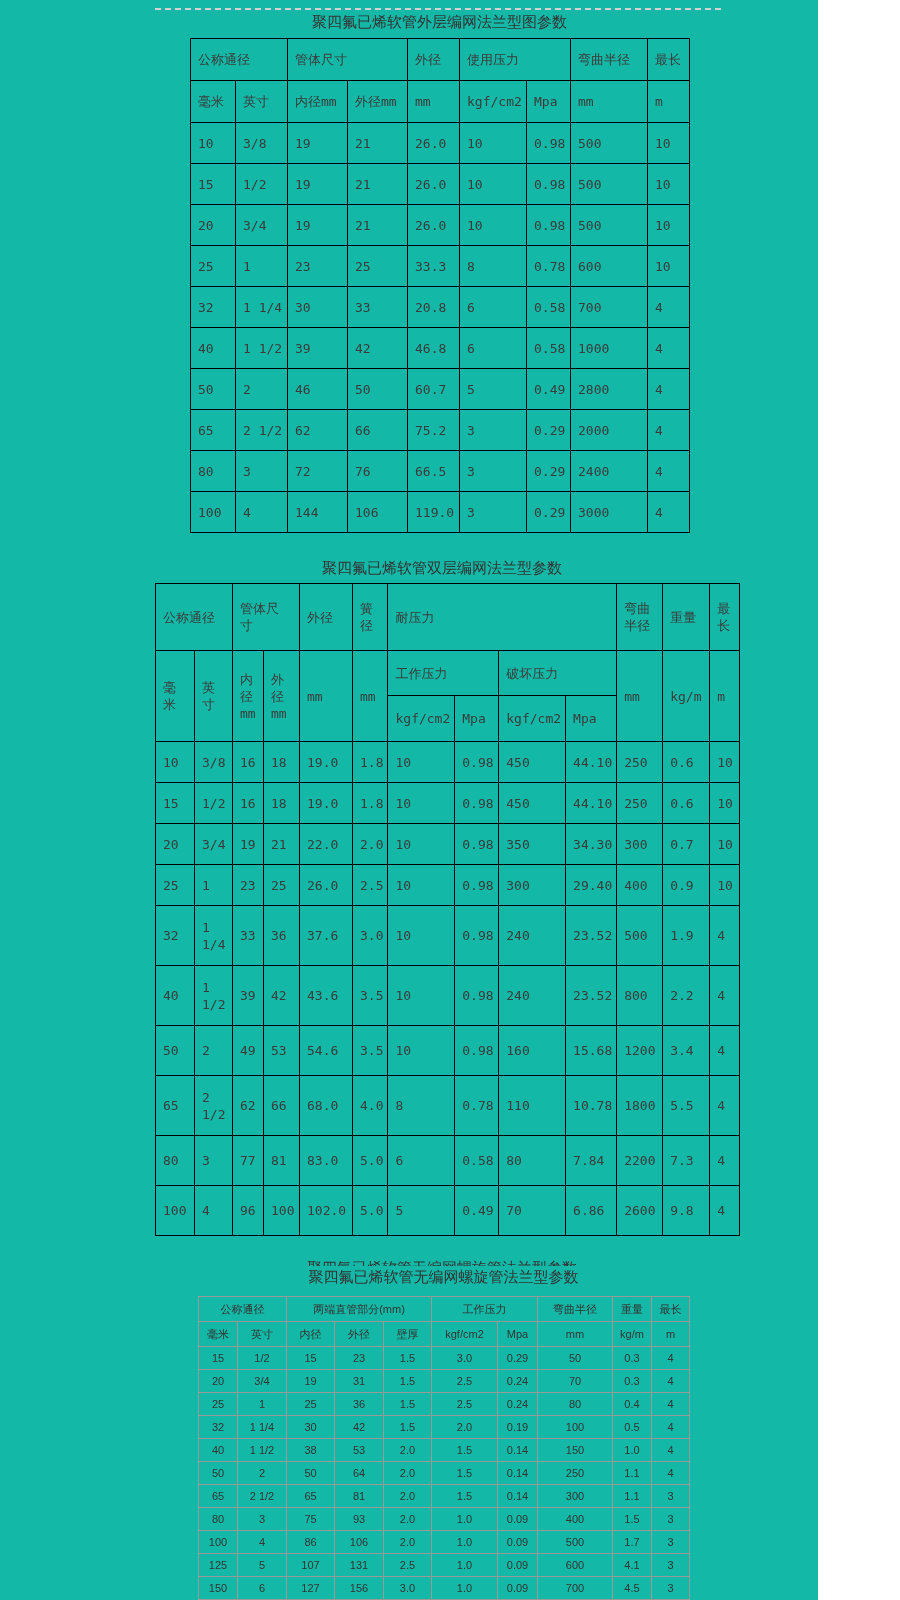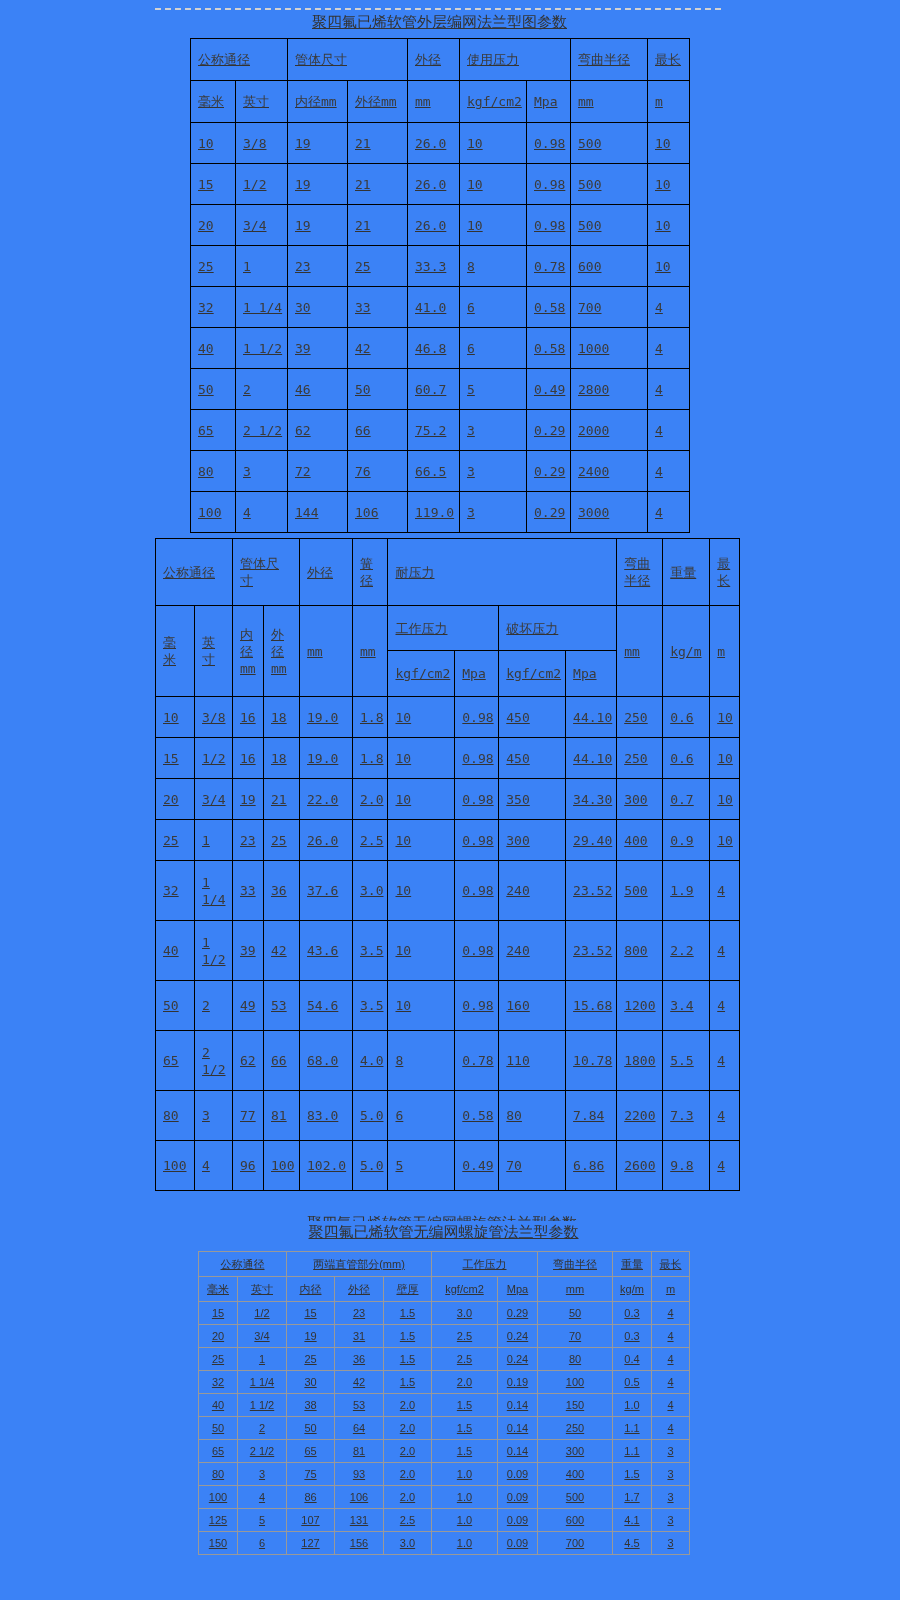--- a/index.html
+++ b/index.html
@@ -1,20 +1,19 @@
 <!DOCTYPE html>
 <html><head>
 <meta charset="utf-8">
 <style>
   html,body { margin:0; padding:0; background:#ffffff; }
   .page {
-    width:900px; height:1600px; background:#3b82f6; overflow:hidden;
+    width:818px; height:1600px; background:#14b8a6; overflow:hidden;
     font-family:"DejaVu Sans Mono","DejaVu Sans",sans-serif; color:#333333;
     position:relative;
-    text-decoration:underline;
   }
   .top-dashed {
     margin:8px 0 0 155px; width:566px; height:0;
     border-top:2px dashed #d2d2d2;
   }
   .tbl-title {
     font-size:15px; line-height:19px; color:#333333; text-align:center;
     white-space:nowrap;
   }
   .title-1 { margin:3px 0 0 190px; width:499px; }
@@ -130,21 +129,21 @@
               <td>8</td>
               <td>0.78</td>
               <td>600</td>
               <td>10</td>
             </tr>
             <tr style="height: 41px;">
               <td>32</td>
               <td>1 1/4</td>
               <td>30</td>
               <td>33</td>
-              <td>41.0</td>
+              <td>20.8</td>
               <td>6</td>
               <td>0.58</td>
               <td>700</td>
               <td>4</td>
             </tr>
             <tr style="height: 41px;">
               <td>40</td>
               <td>1 1/2</td>
               <td>39</td>
               <td>42</td>
@@ -197,20 +196,21 @@
               <td>0.29</td>
               <td>3000</td>
               <td>4</td>
             </tr>
           </tbody>
         </table>
       </div>
   </section>
 
   <section class="t-main">
+    <div class="tbl-title title-2">聚四氟已烯软管双层编网法兰型参数</div>
     <div class="holder-2">
         <table class="grid">
           <colgroup>
             <col style="width: 39px;">
             <col style="width: 38px;">
             <col style="width: 31px;">
             <col style="width: 36px;">
             <col style="width: 53px;">
             <col style="width: 35px;">
             <col style="width: 66px;">

